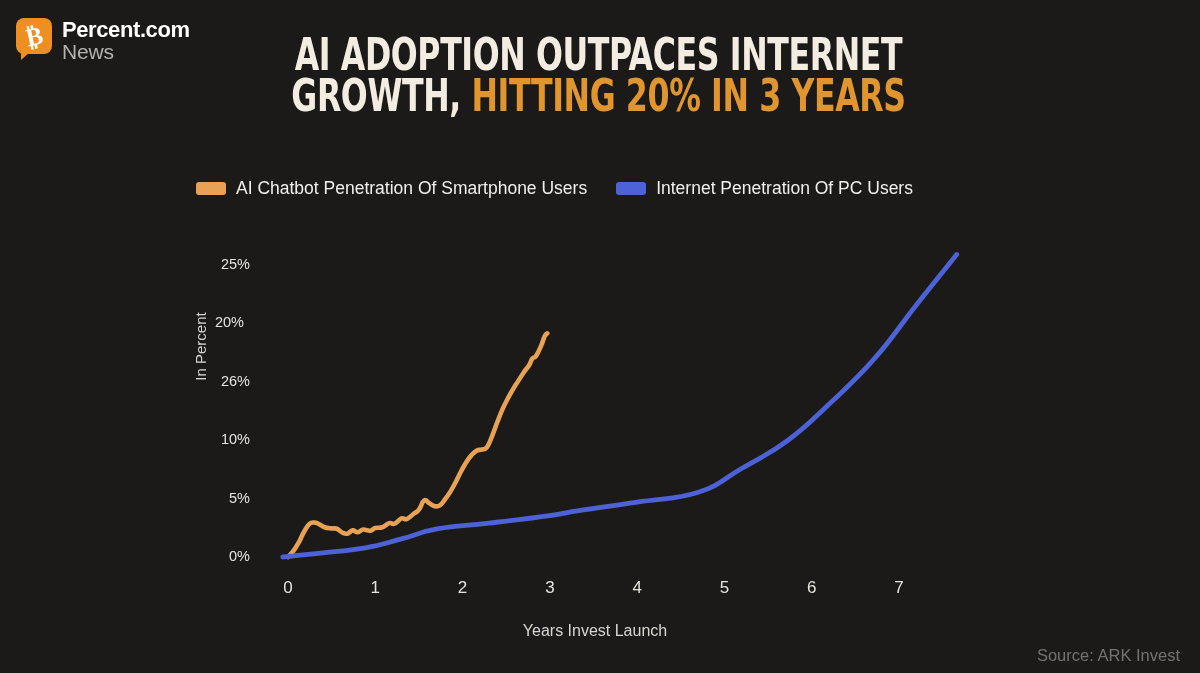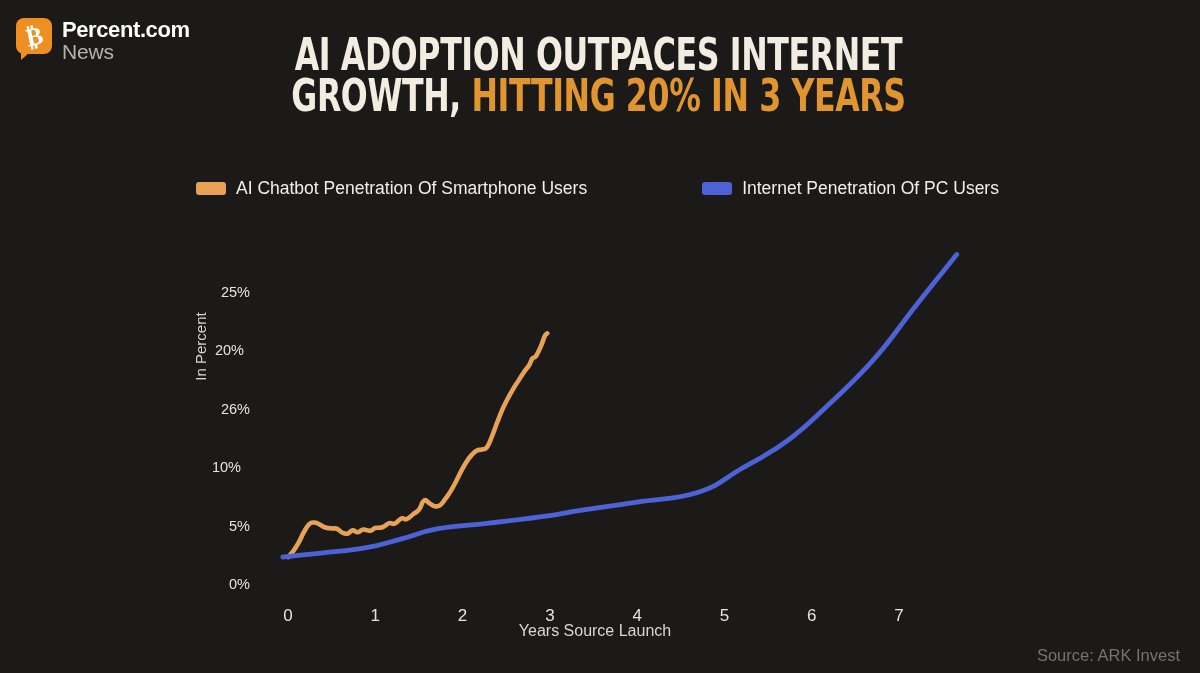--- a/index.html
+++ b/index.html
@@ -103,21 +103,21 @@
   .hl-orange { color: #e0952f; }
 
   
   #legend {
     position: absolute;
     left: 196px;
     top: 178px;
     width: 800px;
     display: flex;
     align-items: center;
-    gap: 115px;
+    gap: 29px;
   }
   .legend-item {
     display: flex;
     align-items: center;
     gap: 10px;
   }
   .legend-swatch {
     width: 30px;
     height: 13px;
     border-radius: 3px;
@@ -135,21 +135,20 @@
     left: 0;
     top: 0;
     width: 1200px;
     height: 673px;
   }
   .tick-label {
     position: absolute;
     color: #e6e3df;
     font-size: 14.5px;
     white-space: nowrap;
-    margin-top: 28px;
   }
   .ytick { text-align: right; }
   .xtick { text-align: center; }
   #ylabel {
     position: absolute;
     color: #d9d6d2;
     font-size: 15px;
     left: 166px;
     top: 338px;
     transform-origin: center center;
@@ -211,34 +210,34 @@
   </div>
 
   <div id="chart">
     <svg id="plot" width="1200" height="673">
         <path d="M 288.00 557.00 C 289.15 555.72, 290.93 554.24, 293.24 551.16 C 295.54 548.08, 296.17 547.10, 298.48 542.98 C 300.78 538.87, 301.41 536.58, 303.71 532.47 C 306.02 528.36, 306.65 526.48, 308.95 524.30 C 311.26 522.11, 311.89 522.54, 314.19 522.54 C 316.49 522.54, 317.12 523.27, 319.43 524.30 C 321.73 525.32, 321.98 526.32, 324.67 527.22 C 327.35 528.12, 328.96 528.05, 331.65 528.38 C 334.34 528.72, 334.58 527.84, 336.89 528.73 C 339.19 529.63, 339.82 531.39, 342.13 532.47 C 344.43 533.55, 345.06 534.10, 347.36 533.64 C 349.67 533.18, 350.30 530.68, 352.60 530.37 C 354.91 530.06, 355.54 532.42, 357.84 532.24 C 360.14 532.06, 360.39 529.89, 363.08 529.55 C 365.77 529.22, 367.37 531.05, 370.06 530.72 C 372.75 530.39, 372.61 528.80, 375.30 528.03 C 377.99 527.26, 379.21 528.30, 382.28 527.22 C 385.36 526.14, 386.58 523.90, 389.27 523.13 C 391.96 522.36, 391.82 524.74, 394.51 523.71 C 397.19 522.68, 398.80 519.48, 401.49 518.46 C 404.18 517.43, 404.04 520.07, 406.73 519.04 C 409.42 518.01, 411.02 515.84, 413.71 513.78 C 416.40 511.73, 416.65 512.65, 418.95 509.70 C 421.25 506.74, 421.88 501.77, 424.19 500.35 C 426.49 498.94, 427.12 501.99, 429.43 503.27 C 431.73 504.56, 432.36 505.73, 434.66 506.19 C 436.97 506.65, 437.60 506.92, 439.90 505.37 C 442.21 503.83, 442.84 502.22, 445.14 499.18 C 447.44 496.15, 448.07 495.32, 450.38 491.59 C 452.68 487.87, 453.31 486.62, 455.62 482.25 C 457.92 477.88, 458.55 476.10, 460.85 471.74 C 463.16 467.37, 463.79 465.99, 466.09 462.39 C 468.40 458.79, 469.03 457.95, 471.33 455.38 C 473.63 452.81, 474.26 452.00, 476.57 450.71 C 478.87 449.43, 479.50 450.31, 481.81 449.54 C 484.11 448.77, 484.74 450.29, 487.04 447.21 C 489.35 444.12, 489.98 441.18, 492.28 435.53 C 494.59 429.87, 495.22 427.42, 497.52 421.51 C 499.82 415.60, 500.45 413.80, 502.76 408.66 C 505.06 403.52, 505.69 402.52, 508.00 398.15 C 510.30 393.78, 510.93 392.66, 513.23 388.81 C 515.54 384.95, 516.17 384.23, 518.47 380.63 C 520.78 377.03, 521.41 375.80, 523.71 372.46 C 526.01 369.12, 527.03 368.53, 528.95 365.45 C 530.87 362.36, 530.90 360.50, 532.44 358.44 C 533.98 356.38, 534.01 358.93, 535.93 356.10 C 537.85 353.28, 539.25 349.96, 541.17 345.59 C 543.09 341.22, 543.32 338.95, 544.66 336.25 C 546.01 333.55, 546.70 333.97, 547.28 333.33" fill="none" stroke="#e8a255" stroke-width="4.6" stroke-linecap="round" stroke-linejoin="round"></path>
         <path d="M 282.76 557.00 C 291.60 556.10, 304.48 554.97, 322.92 552.91 C 341.36 550.86, 349.28 550.74, 366.57 547.66 C 383.86 544.57, 385.74 543.06, 401.49 538.90 C 417.24 534.73, 418.95 532.20, 438.16 528.73 C 457.36 525.27, 464.21 526.03, 488.79 523.13 C 513.37 520.22, 529.73 518.36, 549.90 515.54 C 570.07 512.71, 561.25 513.24, 580.45 510.28 C 599.66 507.32, 611.27 506.09, 637.20 502.10 C 663.13 498.12, 675.26 499.63, 698.31 492.18 C 721.36 484.72, 722.37 479.54, 741.96 468.23 C 761.55 456.93, 768.15 454.92, 787.36 440.78 C 806.56 426.65, 810.05 422.11, 829.26 403.99 C 848.47 385.88, 855.45 380.28, 874.66 358.44 C 893.86 336.60, 898.51 327.58, 916.56 304.71 C 934.61 281.84, 947.88 265.54, 956.72 254.49" fill="none" stroke="#4c62d6" stroke-width="4.8" stroke-linecap="round" stroke-linejoin="round"></path>
       </svg>
     <div id="yticks">
         <div class="tick-label ytick" style="width: 52px; left: 198px; top: 548px;">0%</div>
         <div class="tick-label ytick" style="width: 52px; left: 198px; top: 489.6px;">5%</div>
-        <div class="tick-label ytick" style="width: 52px; left: 189px; top: 431.2px;">10%</div>
+        <div class="tick-label ytick" style="width: 52px; left: 198px; top: 431.2px;">10%</div>
         <div class="tick-label ytick" style="width: 52px; left: 198px; top: 372.8px;">26%</div>
         <div class="tick-label ytick" style="width: 52px; left: 192px; top: 314.4px;">20%</div>
         <div class="tick-label ytick" style="width: 52px; left: 198px; top: 256px;">25%</div>
       </div>
     <div id="xticks">
         <div class="tick-label xtick" style="width: 40px; left: 268px; top: 578px; font-size: 17px;">0</div>
         <div class="tick-label xtick" style="width: 40px; left: 355.3px; top: 578px; font-size: 17px;">1</div>
         <div class="tick-label xtick" style="width: 40px; left: 442.6px; top: 578px; font-size: 17px;">2</div>
         <div class="tick-label xtick" style="width: 40px; left: 529.9px; top: 578px; font-size: 17px;">3</div>
         <div class="tick-label xtick" style="width: 40px; left: 617.2px; top: 578px; font-size: 17px;">4</div>
         <div class="tick-label xtick" style="width: 40px; left: 704.5px; top: 578px; font-size: 17px;">5</div>
         <div class="tick-label xtick" style="width: 40px; left: 791.8px; top: 578px; font-size: 17px;">6</div>
         <div class="tick-label xtick" style="width: 40px; left: 879.1px; top: 578px; font-size: 17px;">7</div>
       </div>
     <div id="ylabel">In Percent</div>
-    <div id="xlabel">Years Source Launch</div>
+    <div id="xlabel">Years Invest Launch</div>
   </div>
 
   <div id="source">Source: ARK Invest</div>
 
 </div>
 
 </body></html>

